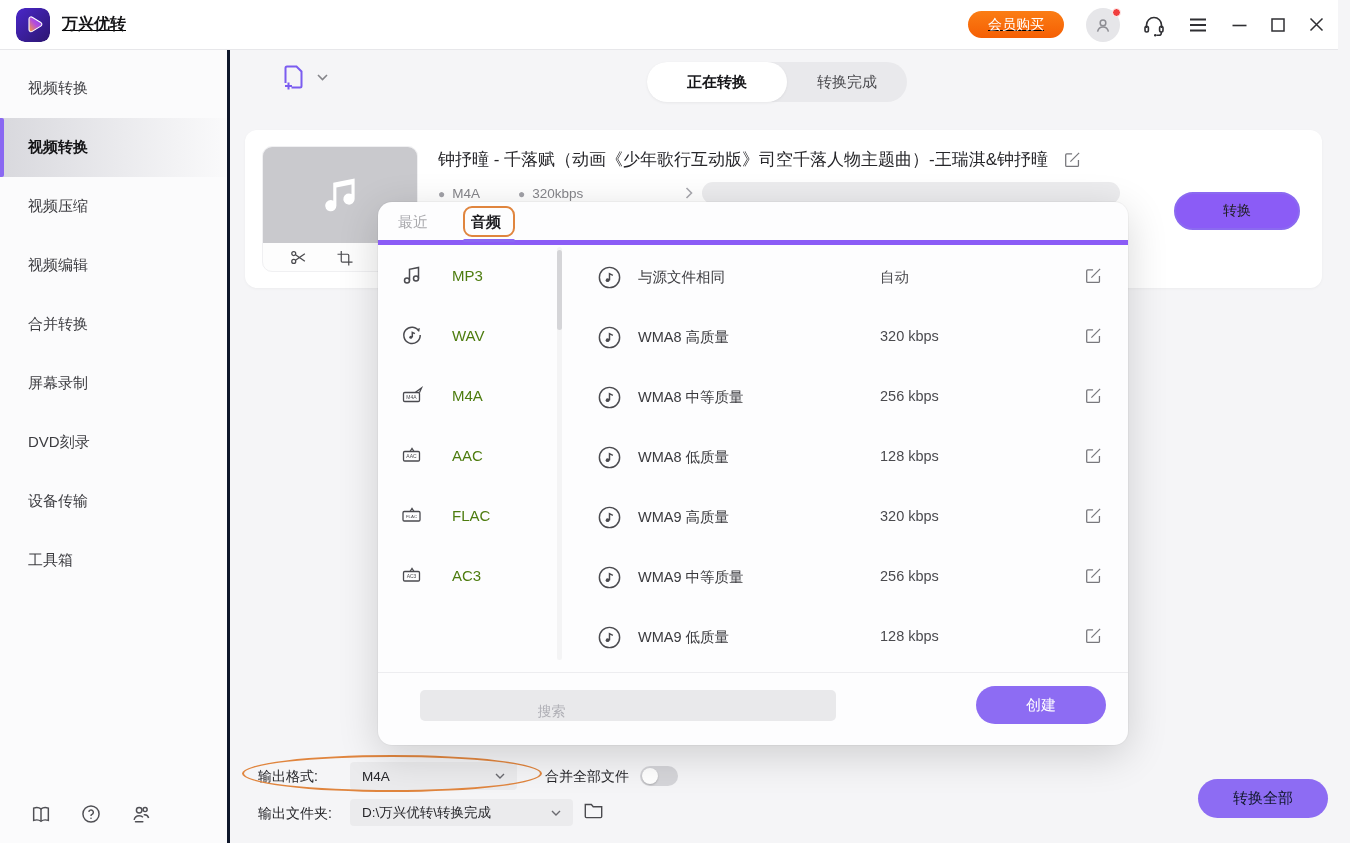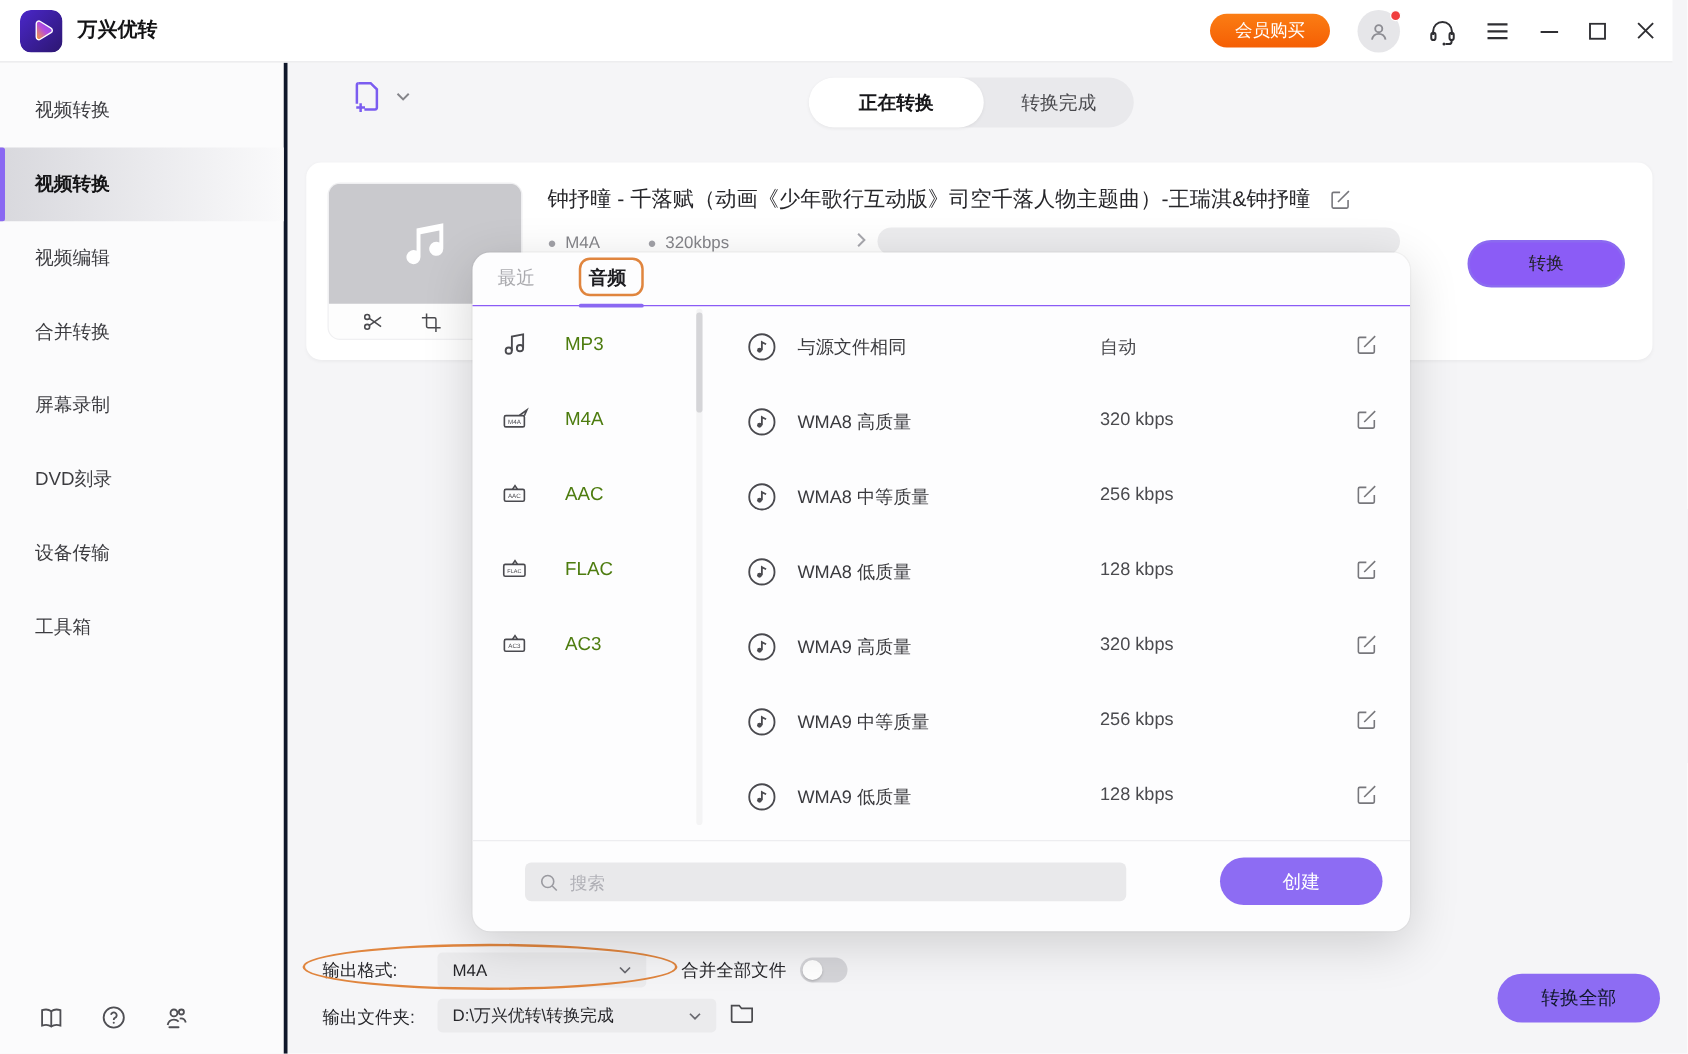--- a/index.html
+++ b/index.html
@@ -2,21 +2,21 @@
 <html><head>
 <meta charset="utf-8">
 <style>
   * { margin:0; padding:0; box-sizing:border-box; }
   html,body { width:1350px; height:843px; overflow:hidden;
     font-family:"Liberation Sans","DejaVu Sans",sans-serif; background:#fff; }
   .window { position:relative; width:1350px; height:843px; background:#f5f5f7; }
 
   
   .titlebar { position:absolute; left:0; top:0; width:1338px; height:50px;
-    background:#fff; border-bottom:1px solid #e7e7ea; display:flex; align-items:center; z-index:5; }
+    background:#fff; border-bottom:1px solid #e7e7ea; display:flex; align-items:center; z-index:5;text-decoration:underline; }
   .logo { width:34px; height:34px; margin-left:16px; border-radius:9px; flex:0 0 auto; }
   .app-title { margin-left:12px; font-size:16px; font-weight:bold; color:#141416; }
   .tb-right { margin-left:auto; display:flex; align-items:center; padding-right:14px; }
   .buy-btn { height:27px; padding:0 20px; border-radius:14px; border:none; cursor:pointer;
     background:linear-gradient(180deg,#fb7d14,#f55f04); color:#fff; font-size:14px;
     display:flex; align-items:center; font-family:inherit; }
   .avatar { position:relative; width:34px; height:34px; border-radius:50%; background:#e6e6e9;
     margin-left:22px; display:flex; align-items:center; justify-content:center; color:#8d8d93; cursor:pointer; }
   .avatar .dot { position:absolute; right:-1px; top:0; width:9px; height:9px; border-radius:50%;
     background:#f03e3e; border:1.5px solid #fff; }
@@ -67,21 +67,21 @@
   .progress { position:absolute; left:457px; top:52px; width:418px; height:22px;
     border-radius:11px; background:#ececee; }
   .convert-btn { position:absolute; right:22px; top:62px; width:126px; height:38px;
     border-radius:19px; border:2px solid #8b6af0; background:#8b5cf6; color:#202024;
     font-size:14px; cursor:pointer; font-family:inherit; }
 
   
   .popup { position:absolute; left:378px; top:202px; width:750px; height:543px;
     background:#fdfdfe; border-radius:14px; z-index:50;
     box-shadow:0 10px 40px rgba(0,0,0,.16), 0 0 0 1px rgba(0,0,0,.03); }
-  .p-header { position:relative; height:43px; border-bottom:1px solid #8b5cf6; }
+  .p-header { position:relative; height:43px; border-bottom:5px solid #8b5cf6; }
   .p-tab { position:absolute; top:11px; font-size:15px; cursor:pointer; }
   .p-tab.recent { left:20px; color:#aaaaae; }
   .p-tab.audio { left:93px; color:#1c1c20; font-weight:bold; }
   .p-tab-underline { position:absolute; left:85px; bottom:-2px; width:52px; height:3px;
     border-radius:2px; background:#8a68f2; }
   .ann-audio { position:absolute; left:85px; top:4px; width:52px; height:31px;
     border:2px solid #e0853e; border-radius:9px; pointer-events:none; }
   .p-left { position:absolute; left:0; top:43px; width:184px; bottom:73px; }
   .fmt-row { position:relative; height:60px; display:flex; align-items:center; cursor:pointer; }
   .fmt-row.sel { background:#f0f0f2; }
@@ -93,22 +93,22 @@
     background:#f4f4f5; border-radius:3px; }
   .p-scrollthumb { position:absolute; left:0; top:3px; width:5px; height:80px;
     background:#d5d5d8; border-radius:3px; cursor:pointer; }
   .p-right { position:absolute; left:186px; right:0; top:45px; }
   .preset-row { position:relative; height:60px; cursor:pointer; }
   .preset-ic { position:absolute; left:32px; top:17px; color:#4a4a4f; }
   .preset-name { position:absolute; left:74px; top:21px; font-size:14.5px; color:#3a3a3e; }
   .preset-bitrate { position:absolute; left:316px; top:21px; font-size:14.5px; color:#4a4a4e; }
   .preset-edit { position:absolute; right:26px; top:20px; color:#77777c; cursor:pointer; display:flex; }
   .p-footer { position:absolute; left:0; right:0; bottom:0; height:73px; border-top:1px solid #ededf0; }
-  .search-box { position:absolute; left:42px; top:17px; width:481px; height:31px;
-    background:#e9e9eb; border-radius:5px; display:flex; align-items:center; padding:4px 11px; gap:9px; }
+  .search-box { position:absolute; left:42px; top:17px; width:416px; height:31px;
+    background:#e9e9eb; border-radius:5px; display:flex; align-items:center; padding:4px 11px; gap:9px;flex-direction:column; }
   .search-box input { border:none; outline:none; background:transparent; flex:1;
     font-size:14px; color:#333; font-family:inherit; }
   .search-box input::placeholder { color:#b0b0b6; }
   .create-btn { position:absolute; right:22px; top:13px; width:130px; height:38px;
     border-radius:19px; border:none; background:#8d6cf3; color:#fff; font-size:15px;
     cursor:pointer; font-family:inherit; }
 
   
   .bb-label { position:absolute; font-size:14px; color:#26262a; }
   .select { position:absolute; background:#ebebed; border-radius:4px; display:flex;
@@ -195,20 +195,23 @@
 
   <div class="sidebar">
     <div class="side-list">
       <div class="side-item">
           <span>视频转换</span>
         </div>
       <div class="side-item active">
           <span>视频转换</span>
         </div>
       <div class="side-item">
+          <span>视频压缩</span>
+        </div>
+      <div class="side-item">
           <span>视频编辑</span>
         </div>
       <div class="side-item">
           <span>合并转换</span>
         </div>
       <div class="side-item">
           <span>屏幕录制</span>
         </div>
       <div class="side-item">
           <span>DVD刻录</span>
@@ -330,20 +333,31 @@
           <svg width="24" height="24" viewBox="0 0 24 24" fill="none" stroke="currentColor" stroke-width="1.5">
             <path d="M9.5 17.5V6.3l9-1.8v11"></path>
               <circle cx="7" cy="17.5" r="2.5"></circle>
               <circle cx="16" cy="15.5" r="2.5"></circle>
           </svg>
           </span>
         <span class="fmt-label">MP3</span>
       </div>
       <div class="fmt-row">
         <span class="fmt-ic">
+          <svg width="24" height="24" viewBox="0 0 24 24" fill="none" stroke="currentColor" stroke-width="1.5">
+            <path d="M19.2 8.4A8.2 8.2 0 1 0 20.2 12"></path>
+            <circle cx="10.8" cy="14.2" r="1.5" fill="currentColor" stroke="none"></circle>
+            <path d="M12.3 14.2V9.4l2.6 1.2"></path>
+              <path d="M17.6 7.6l2-2.2"></path>
+          </svg>
+          </span>
+        <span class="fmt-label">WAV</span>
+      </div>
+      <div class="fmt-row">
+        <span class="fmt-ic">
           <svg width="24" height="24" viewBox="0 0 24 24" fill="none" stroke="currentColor" stroke-width="1.3">
             <rect x="3.5" y="9.5" width="16" height="9" rx="1.2"></rect>
             <path d="M19.5 9.5L21.5 5l-6 4.3"></path>
             <text x="11.5" y="15.9" font-size="5" text-anchor="middle" fill="currentColor" stroke="none" font-family="inherit">M4A</text>
           </svg>
           </span>
         <span class="fmt-label">M4A</span>
       </div>
       <div class="fmt-row">
         <span class="fmt-ic">

